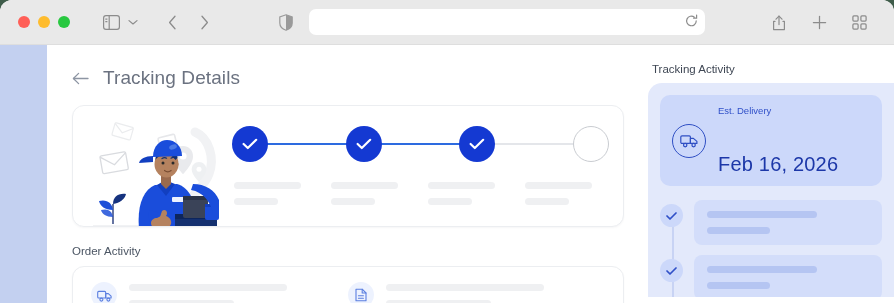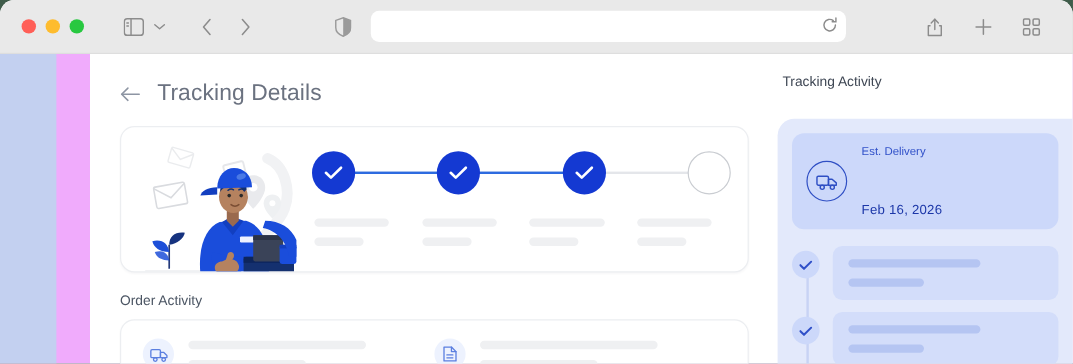--- a/index.html
+++ b/index.html
@@ -61,23 +61,22 @@
     font-size: 11px; color: #333;
     padding-left: 12px;
   }
   .reload { position: absolute; right: 7px; top: 5px; color: #8c8c8c; }
 
   .right-tools { display: flex; align-items: center; gap: 14px; margin-left: auto; margin-right: 22px; }
 
   
   .page {
     position: absolute; top: 45px; left: 0; right: 0; bottom: 0;
-    background: #f0abfc;
+    background: #bef264;
     display: flex;
-    gap: 28px;
   }
   .app-rail {
     width: 47px; flex: 0 0 47px;
     background: #c3d0f0;
   }
   .content {
     flex: 1 1 auto;
     position: relative;
     display: flex;
     background: #ffffff;
@@ -159,21 +158,21 @@
   .order-lines .sk.l1 { width: 72%; }
   .order-lines .sk.l2 { width: 48%; margin-top: 9px; }
 
   
   .activity {
     width: 246px; flex: 0 0 246px;
     padding: 18px 0 0 0;
     position: relative;
   }
   .act-title {
-    font-size: 11.5px; color: #3f4754; margin-bottom: 24px; padding-left: 4px;
+    font-size: 11.5px; color: #3f4754; margin-bottom: 8px; padding-left: 4px;
   }
   .act-panel {
     background: #e3e9fb;
     border-radius: 14px 0 0 0;
     padding: 12px 12px 0 12px;
     height: calc(100% - 26px);
     overflow: hidden;
   }
   .eta-card {
     background: #ccd8fa;
@@ -182,21 +181,21 @@
     display: flex; align-items: center; gap: 12px;
     margin-bottom: 14px;
   }
   .eta-ico {
     width: 34px; height: 34px; flex: 0 0 34px; border-radius: 50%;
     border: 1.5px solid #2f4fc4;
     display: flex; align-items: center; justify-content: center;
     color: #2f4fc4;
   }
   .eta-label { font-size: 9.5px; color: #3050c8; margin-bottom: 2px; }
-  .eta-date { font-size: 11px; color: #1c37a8; letter-spacing: .2px; margin-top: 37px; }
+  .eta-date { font-size: 20px; color: #1c37a8; letter-spacing: .2px; margin-top: 37px; }
 
   .timeline { position: relative; padding-left: 34px; }
   .tl-line {
     position: absolute; left: 11.5px; top: 12px; bottom: -20px;
     width: 2px; background: #c8d3f4;
   }
   .tl-item { position: relative; margin-bottom: 10px; }
   .tl-dot {
     position: absolute; left: -34px; top: 4px;
     width: 23px; height: 23px; border-radius: 50%;

